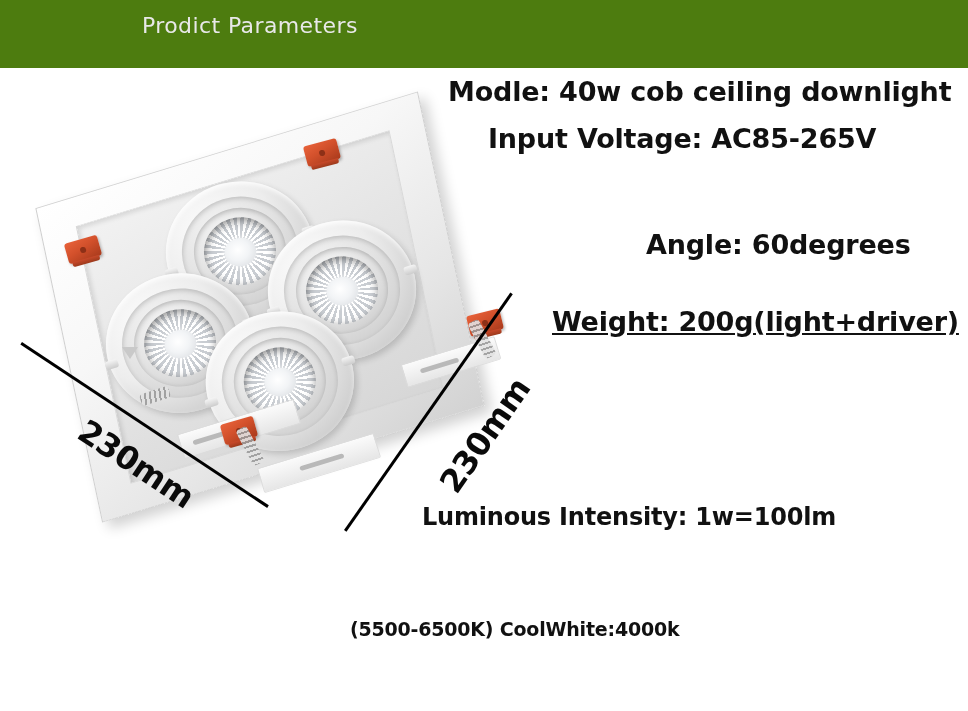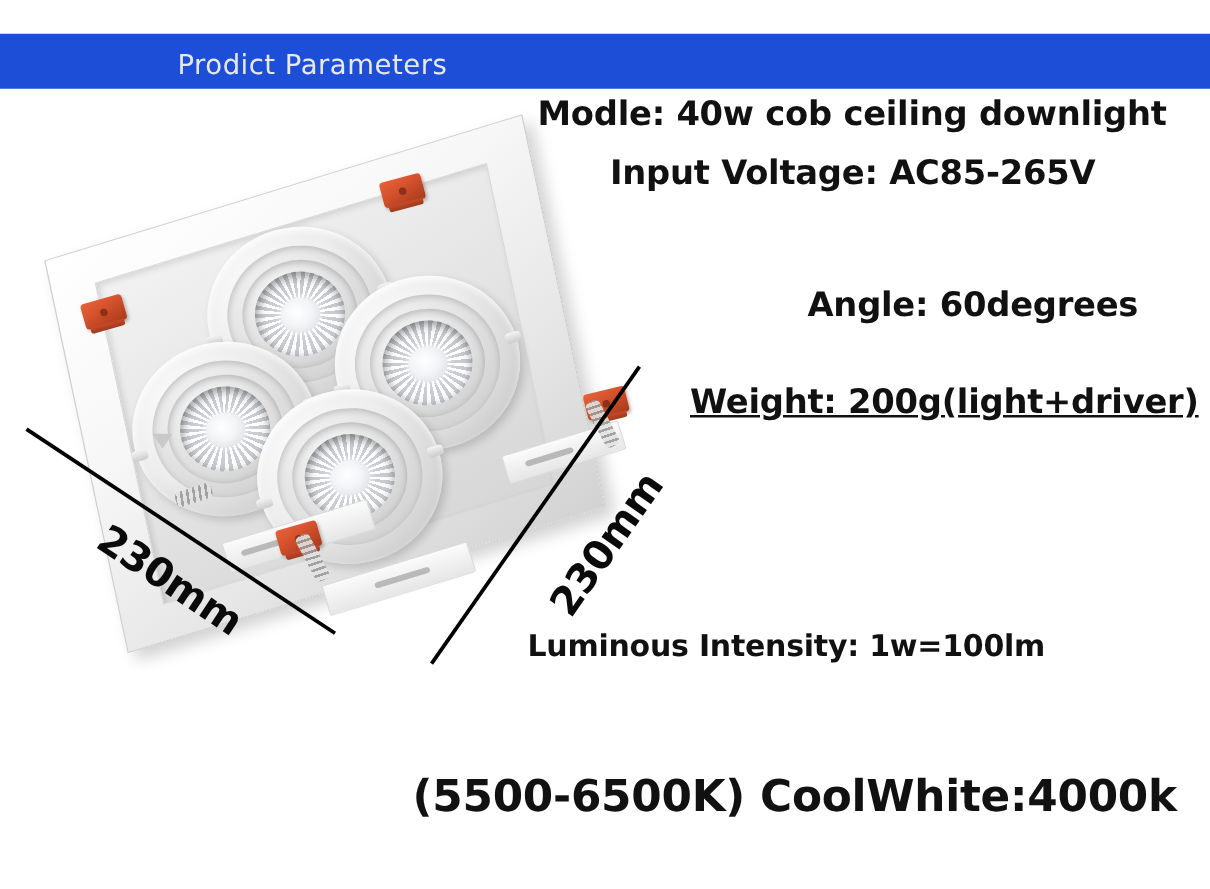--- a/index.html
+++ b/index.html
@@ -17,23 +17,22 @@
     background: #ffffff;
     overflow: hidden;
   }
 
   
   .header-bar {
     position: absolute;
     left: 0;
     top: 0;
     width: 968px;
-    height: 44px;
-    background: #1d4ed8;
-    margin-top: 27px;
+    height: 68px;
+    background: #4d7c0f;
   }
   .header-title {
     position: absolute;
     left: 142px;
     top: 13px;
     font-size: 22px;
     font-weight: 400;
     color: #e8e8e8;
     letter-spacing: 0.4px;
     white-space: nowrap;
@@ -312,27 +311,27 @@
 
     <div class="tick" style="left:122px; top:252px;"></div>
   </div>
 
   <div class="dim-line" style="left:22px; top:342px; width:296px; transform:rotate(33.5deg);"></div>
   <div class="dim-label" style="left:92px; top:412px; transform:rotate(33.5deg);">230mm</div>
 
   <div class="dim-line" style="left:344px; top:530px; width:290px; transform:rotate(-55deg);"></div>
   <div class="dim-label" style="left:432px; top:478px; transform:rotate(-55deg);">230mm</div>
 
-  <div class="spec-line" style="left:430px; top:76px;  font-size:27px;">Modle: 40w cob ceiling downlight</div>
+  <div class="spec-line" style="left:448px; top:76px;  font-size:27px;">Modle: 40w cob ceiling downlight</div>
 
   <div class="spec-line" style="left:488px; top:123px; font-size:27px;">Input Voltage: AC85-265V</div>
 
   <div class="spec-line" style="left:646px; top:229px; font-size:27px;">Angle: 60degrees</div>
 
   <div class="spec-line" style="left:552px; top:306px; font-size:27px;text-decoration:underline;">Weight: 200g(light+driver)</div>
 
   <div class="spec-line" style="left:422px; top:503px; font-size:24px;">Luminous Intensity: 1w=100lm</div>
 
 
-  <div class="spec-line" style="left:330px; top:618px; font-size:35px;">(5500-6500K)      CoolWhite:4000k</div>
+  <div class="spec-line" style="left:350px; top:618px; font-size:19px;">(5500-6500K)      CoolWhite:4000k</div>
 
 
 </div>
 
 </body></html>

